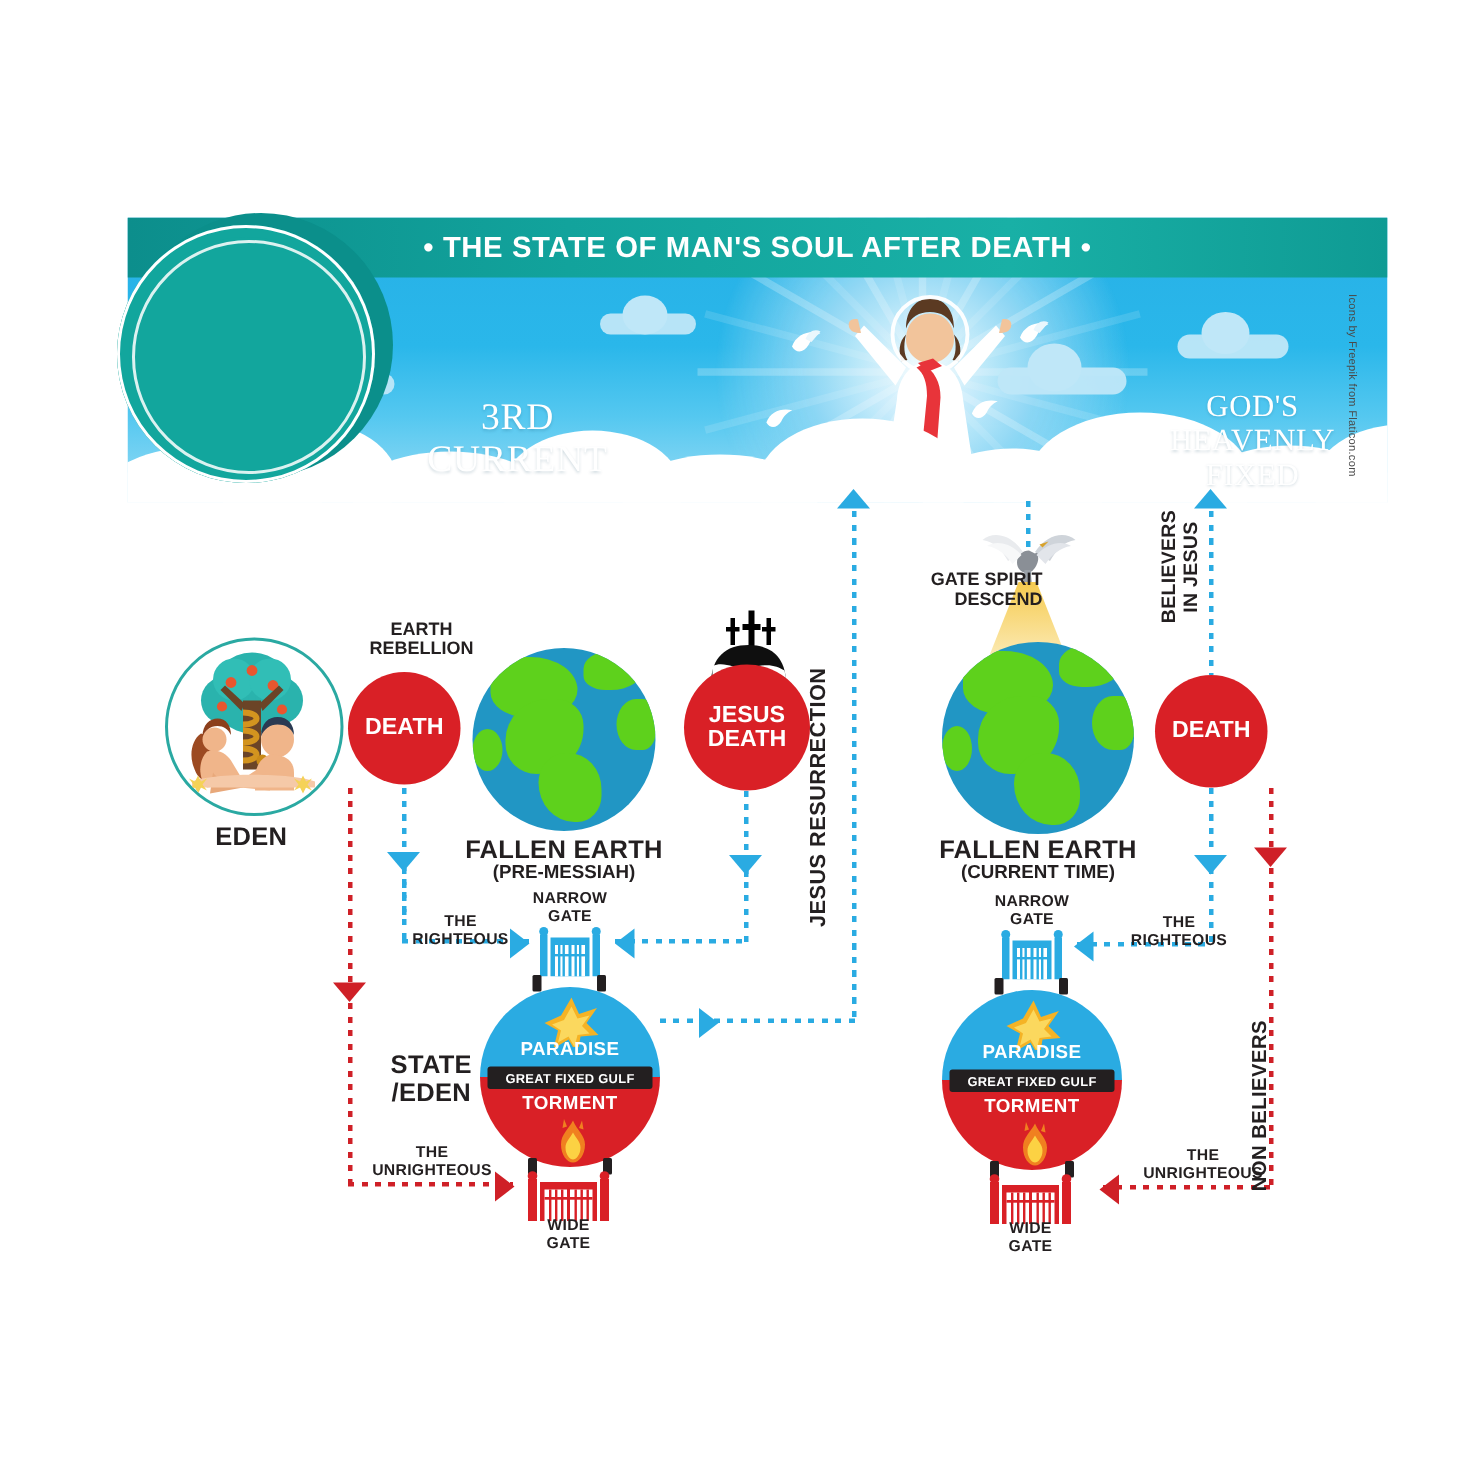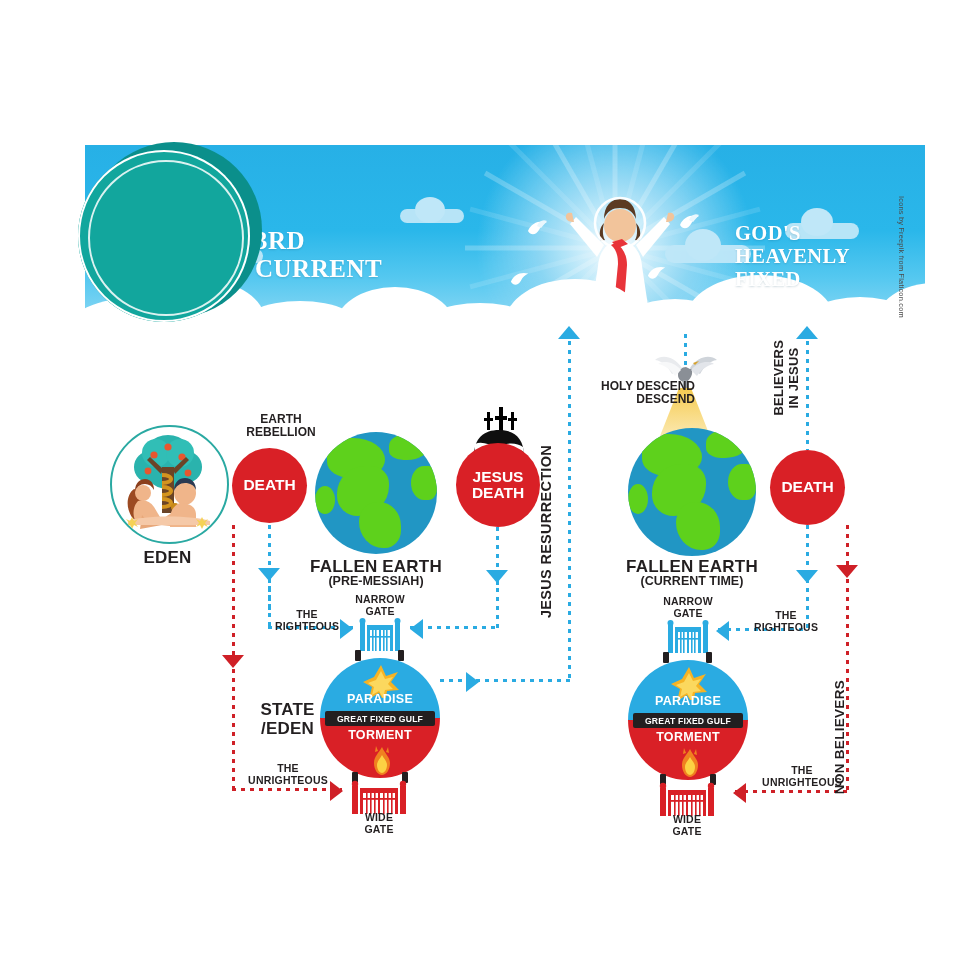--- a/index.html
+++ b/index.html
@@ -16,22 +16,22 @@
     transform-origin:50% 0%;}
   .titlebar{position:absolute;left:0;top:0;width:840px;height:40px;
     background:linear-gradient(90deg,#0c8e8c 0%,#12a39c 35%,#19b0a6 70%,#0f9b94 100%);}
   .titlebar .t{position:absolute;left:0;right:0;top:9px;text-align:center;color:#fff;
     font-weight:bold;font-size:19.5px;letter-spacing:.4px;}
   .cloudrow{position:absolute;left:0;bottom:-6px;width:840px;height:70px;}
   .cl{position:absolute;background:#fff;border-radius:50%;}
   .smallcloud{position:absolute;background:#bfe7f8;border-radius:30px;opacity:.95;}
   .sc2{position:absolute;background:#bfe7f8;border-radius:50%;}
 
-  .lbl-serif{position:absolute;color:#fff;font-family:"Liberation Serif",serif;font-weight:bold;
-    text-align:left;line-height:1.12;text-shadow:0 1px 2px rgba(0,60,90,.18);}
+  .lbl-serif{position:absolute;color:#fff;font-family:"Liberation Serif",serif;font-weight:normal;
+    text-align:center;line-height:1.12;text-shadow:0 1px 2px rgba(0,60,90,.18);margin-top:38px;}
   #lbl-3rd{left:255px;top:227px;width:180px;font-size:25px;letter-spacing:.5px;}
   #lbl-throne{left:735px;top:222px;width:200px;font-size:20.5px;letter-spacing:.4px;}
 
   
   .logo-shadow{position:absolute;left:86px;top:142px;width:176px;height:176px;border-radius:50%;
     background:#0b8f8b;}
   .logo{position:absolute;left:78px;top:150px;width:172px;height:172px;border-radius:50%;
     background:#12a69d;box-shadow:0 0 0 2px #ffffff inset, 0 0 0 8px #12a69d inset;}
   .logo-ring{position:absolute;left:88px;top:160px;width:152px;height:152px;border-radius:50%;
     border:2px solid rgba(255,255,255,.85);}
@@ -168,20 +168,23 @@
       <div class="cl" style="left:250px;top:16px;width:120px;height:80px;"></div>
       <div class="cl" style="left:330px;top:32px;width:130px;height:60px;"></div>
       <div class="cl" style="left:420px;top:8px;width:140px;height:88px;"></div>
       <div class="cl" style="left:530px;top:28px;width:120px;height:66px;"></div>
       <div class="cl" style="left:600px;top:4px;width:150px;height:92px;"></div>
       <div class="cl" style="left:710px;top:26px;width:130px;height:70px;"></div>
       <div class="cl" style="left:790px;top:12px;width:120px;height:82px;"></div>
       <div style="position:absolute;left:0;bottom:-2px;width:840px;height:28px;background:#fff;"></div>
     </div>
 
+    <div class="titlebar">
+      <div class="t">• THE STATE OF MAN'S SOUL AFTER DEATH •</div>
+    </div>
   </div>
 
   <div class="lbl-serif" id="lbl-3rd">
     <span>3RD</span><br>
     <span>CURRENT</span>
   </div>
   <div class="lbl-serif" id="lbl-throne">
     <span>GOD'S</span><br>
     <span>HEAVENLY</span><br>
     <span>FIXED</span>
@@ -379,21 +382,21 @@
     <path d="M29 18 C22 10 12 8 6 12 c7 1 13 6 17 12z" fill="#f7f8f9"></path>
     <path d="M39 18 C46 10 56 8 62 12 c-7 1 -13 6 -17 12z" fill="#e2e5ea"></path>
     <path d="M31 28 l4 0 l1 10 l-6 0z" fill="#9aa0a7"></path>
     <path d="M41 11 l6 -2 l-4 4z" fill="#d8a22b"></path>
   </svg>
   <div style="position:absolute;left:660px;top:388px;width:50px;height:48px;
               background:linear-gradient(180deg,rgba(245,200,70,.95) 0%,rgba(248,214,110,.55) 100%);
               clip-path:polygon(38% 0%,62% 0%,100% 100%,0% 100%);"></div>
 
   <div class="cap cap-md" style="left:585px;top:380px;width:110px;text-align:right;">
-    <span>HOLY DESCEND</span><br>
+    <span>GATE SPIRIT</span><br>
     <span>DESCEND</span>
   </div>
 
   <div class="globe" style="left:628px;top:428px;width:128px;height:128px;">
     <div class="land" style="left:14px;top:6px;width:60px;height:42px;border-radius:40% 60% 50% 45%;"></div>
     <div class="land" style="left:24px;top:36px;width:54px;height:52px;border-radius:55% 35% 60% 40%;"></div>
     <div class="land" style="left:48px;top:74px;width:44px;height:48px;border-radius:45% 55% 40% 60%;"></div>
     <div class="land" style="left:78px;top:2px;width:42px;height:28px;border-radius:50% 50% 60% 40%;"></div>
     <div class="land" style="left:100px;top:36px;width:28px;height:36px;border-radius:60% 40% 40% 60%;"></div>
     <div class="land" style="left:0px;top:56px;width:20px;height:30px;border-radius:50%;"></div>

